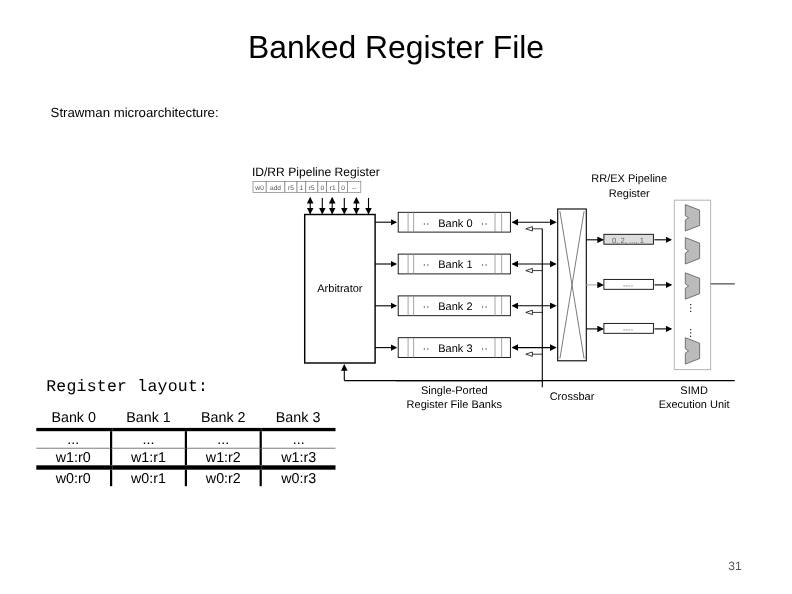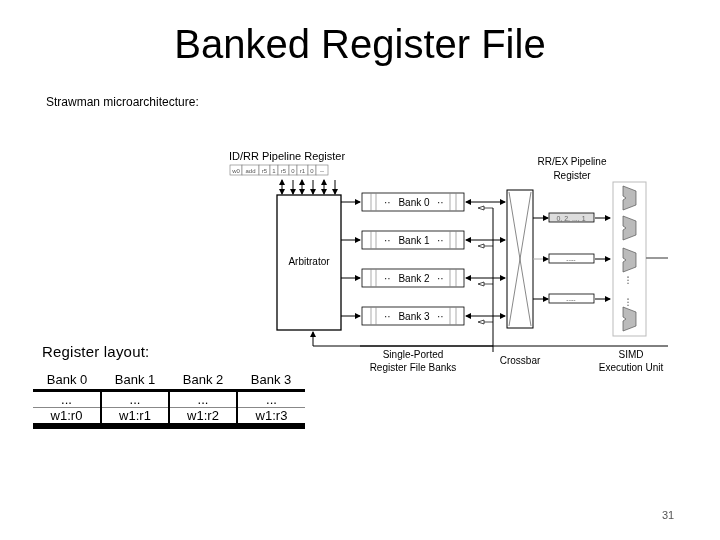--- a/index.html
+++ b/index.html
@@ -1,28 +1,28 @@
 <!DOCTYPE html>
 <html><head>
 <meta charset="utf-8">
 <style>
   html, body { margin:0; padding:0; background:#ffffff; }
   body { width:720px; height:540px; position:relative; overflow:hidden; font-family:"Liberation Sans", sans-serif; color:#000; }
-  .title { position:absolute; left:0; width:720px; top:18px; text-align:center; font-size:40px; line-height:52px; }
+  .title { position:absolute; left:0; width:720px; top:18px; text-align:center; font-size:29px; line-height:52px; }
   .subtitle { position:absolute; left:46px; top:95px; font-size:12px; }
-  .layout-label { position:absolute; left:42px; top:343px; font-size:15px; font-family:Liberation Sans, sans-serif; letter-spacing:0.2px; }
+  .layout-label { position:absolute; left:42px; top:343px; font-size:15px; font-family:Liberation Mono, monospace; letter-spacing:0.2px; }
   .page-num { position:absolute; left:662px; top:509px; font-size:11px; color:#555; }
   svg text { font-family:"Liberation Sans", sans-serif; }
   table.reg { position:absolute; left:33px; top:373px; border-collapse:collapse; font-size:13px; }
   table.reg th { font-weight:normal; width:68px; text-align:center; padding:0 0 2px 0; border-bottom:3px solid #000; line-height:14px; }
   table.reg td { text-align:center; height:15px; line-height:15px; padding:0; border-bottom:1px solid #888; }
   table.reg td + td, table.reg th + th { }
   table.reg td.c1, table.reg td.c2, table.reg td.c3 { border-left:2px solid #000; }
   table.reg tr.last td { border-bottom:none; }
-  table.reg tr.thick td { border-bottom:6px solid #000000; }
+  table.reg tr.thick td { border-bottom:4px solid #000000; }
 </style>
 </head>
 <body>
 
 <div class="title">Banked Register File</div>
 <div class="subtitle">Strawman microarchitecture:</div>
 
 <svg width="720" height="540" style="position:absolute;left:0;top:0;" xmlns="http://www.w3.org/2000/svg">
   <defs>
     <marker id="arr" markerWidth="6" markerHeight="6" refX="5" refY="3" orient="auto">
@@ -218,16 +218,22 @@
       <td class="c1">...</td>
       <td class="c2">...</td>
       <td class="c3">...</td>
     </tr>
     <tr class="thick">
       <td class="c0">w1:r0</td>
       <td class="c1">w1:r1</td>
       <td class="c2">w1:r2</td>
       <td class="c3">w1:r3</td>
     </tr>
+    <tr class="last">
+      <td class="c0">w0:r0</td>
+      <td class="c1">w0:r1</td>
+      <td class="c2">w0:r2</td>
+      <td class="c3">w0:r3</td>
+    </tr>
   </tbody>
 </table>
 
 <div class="page-num">31</div>
 
 </body></html>

